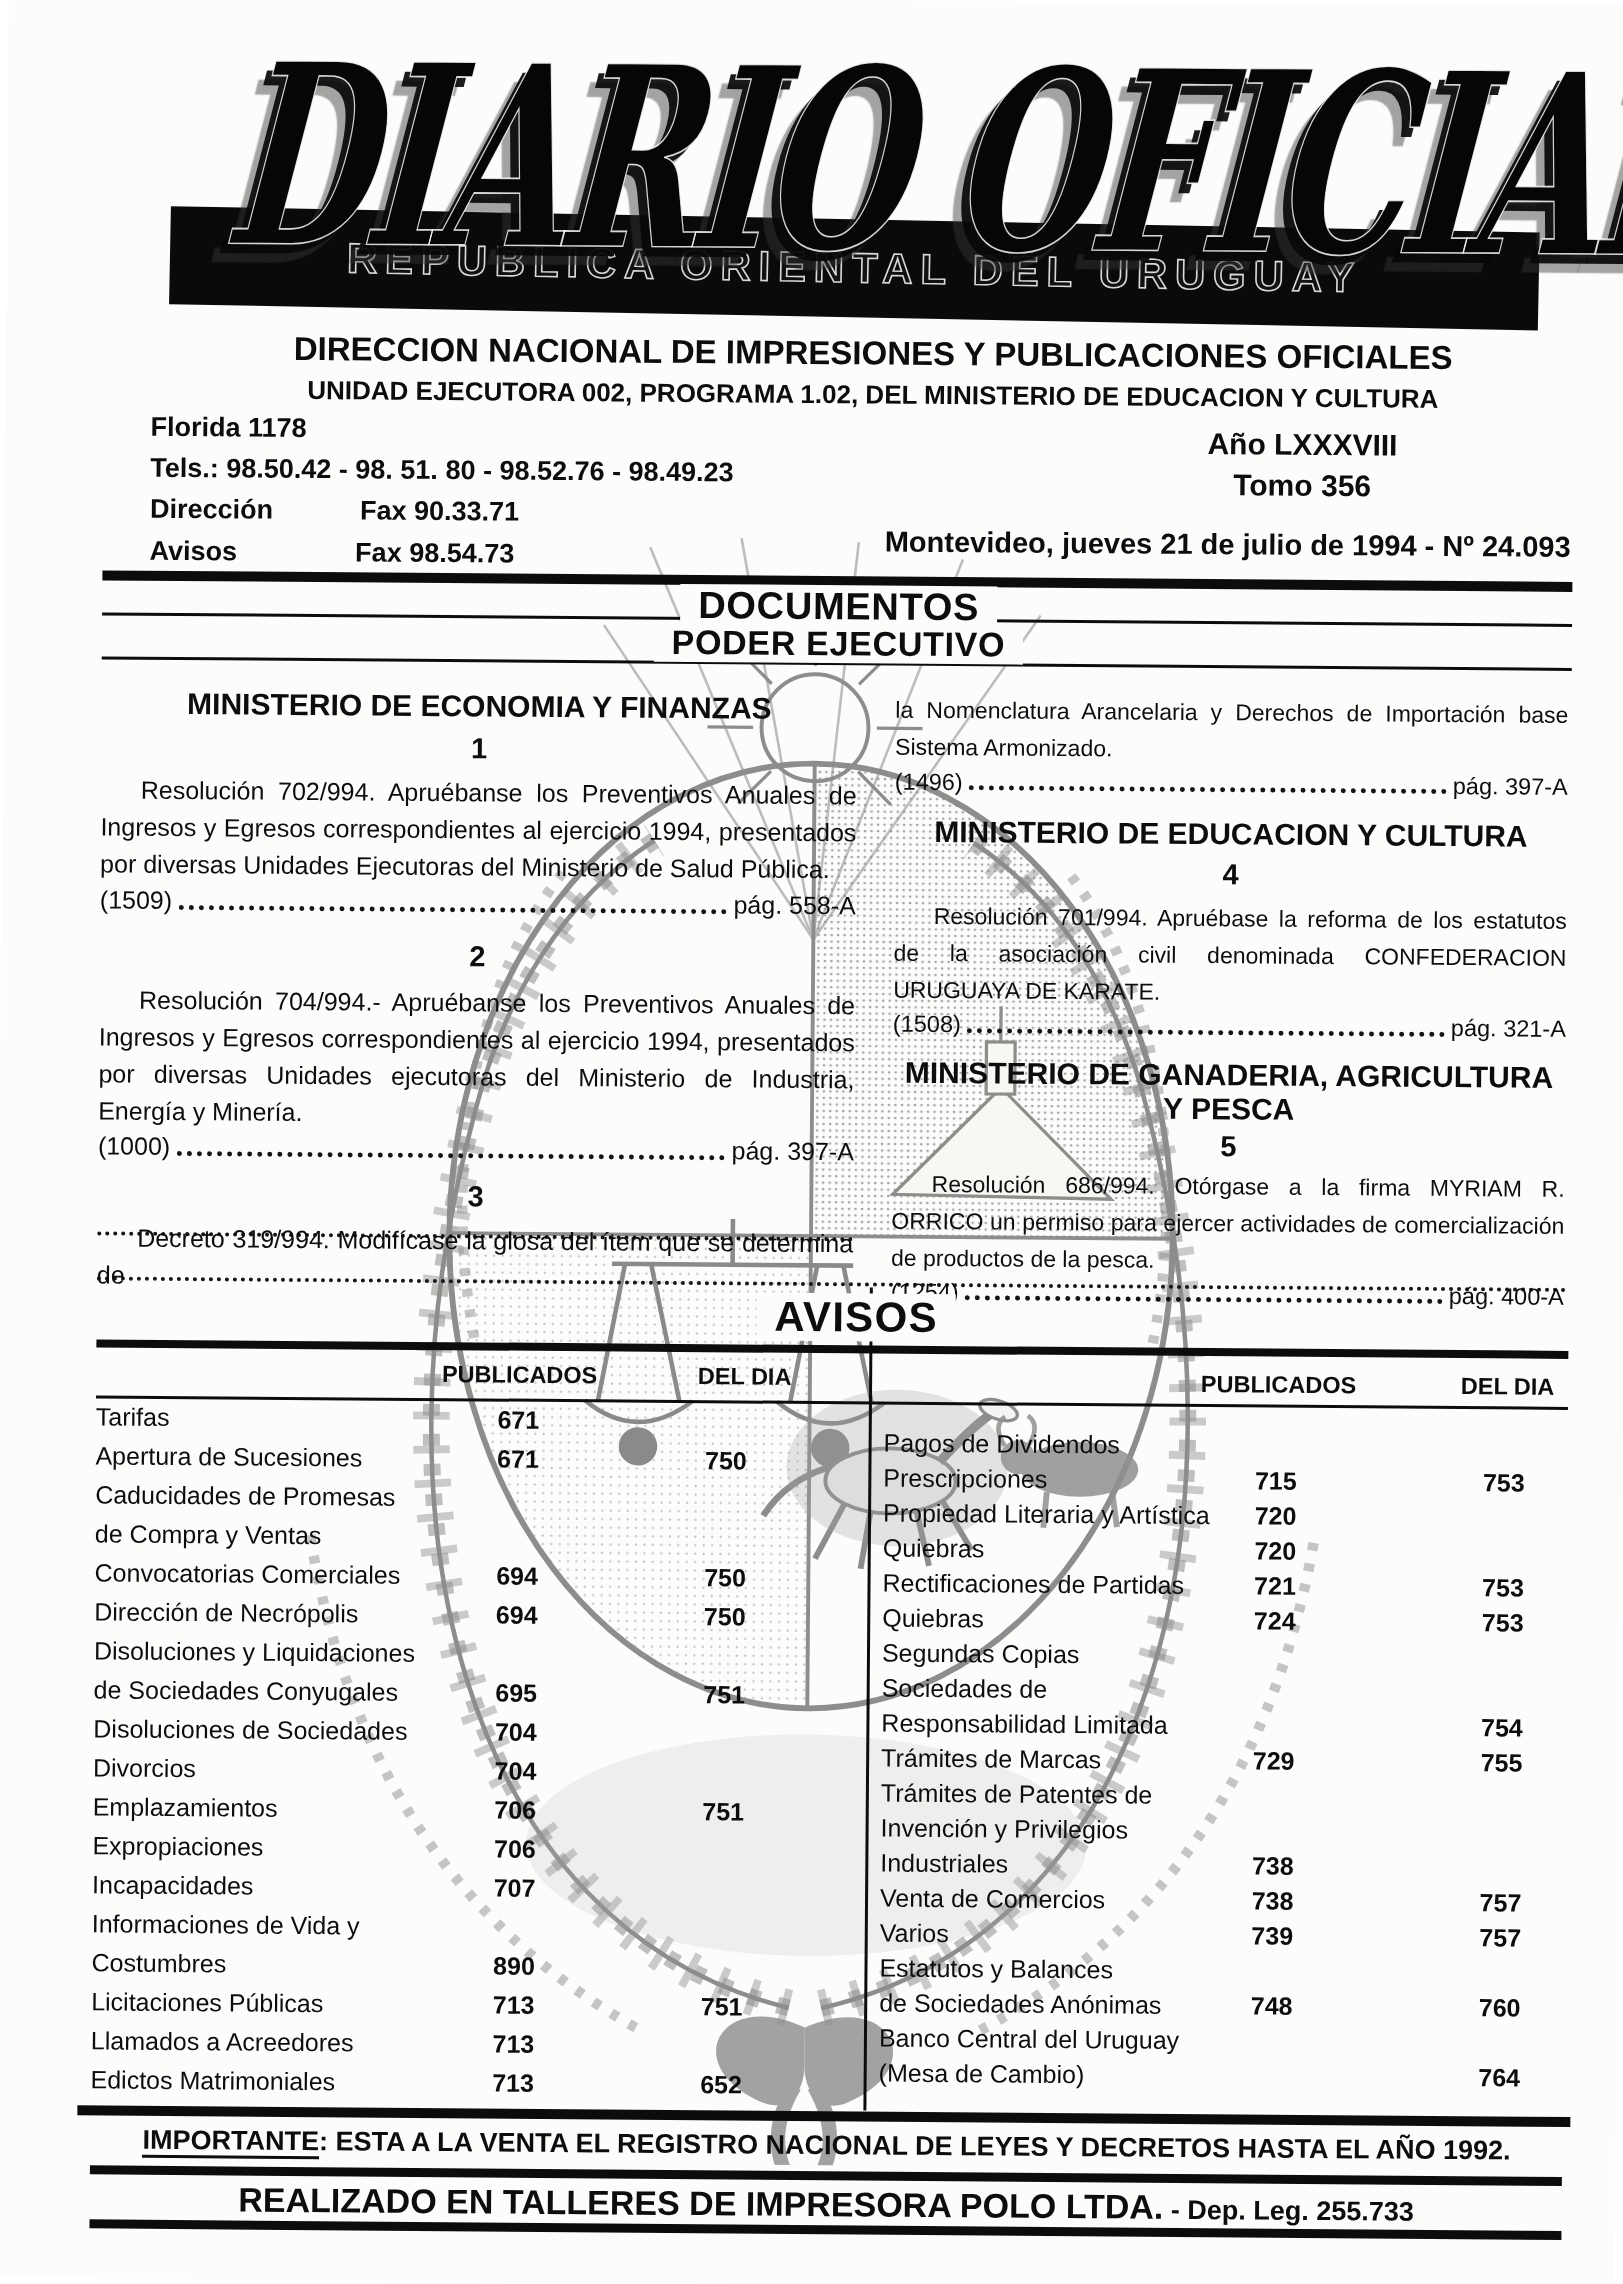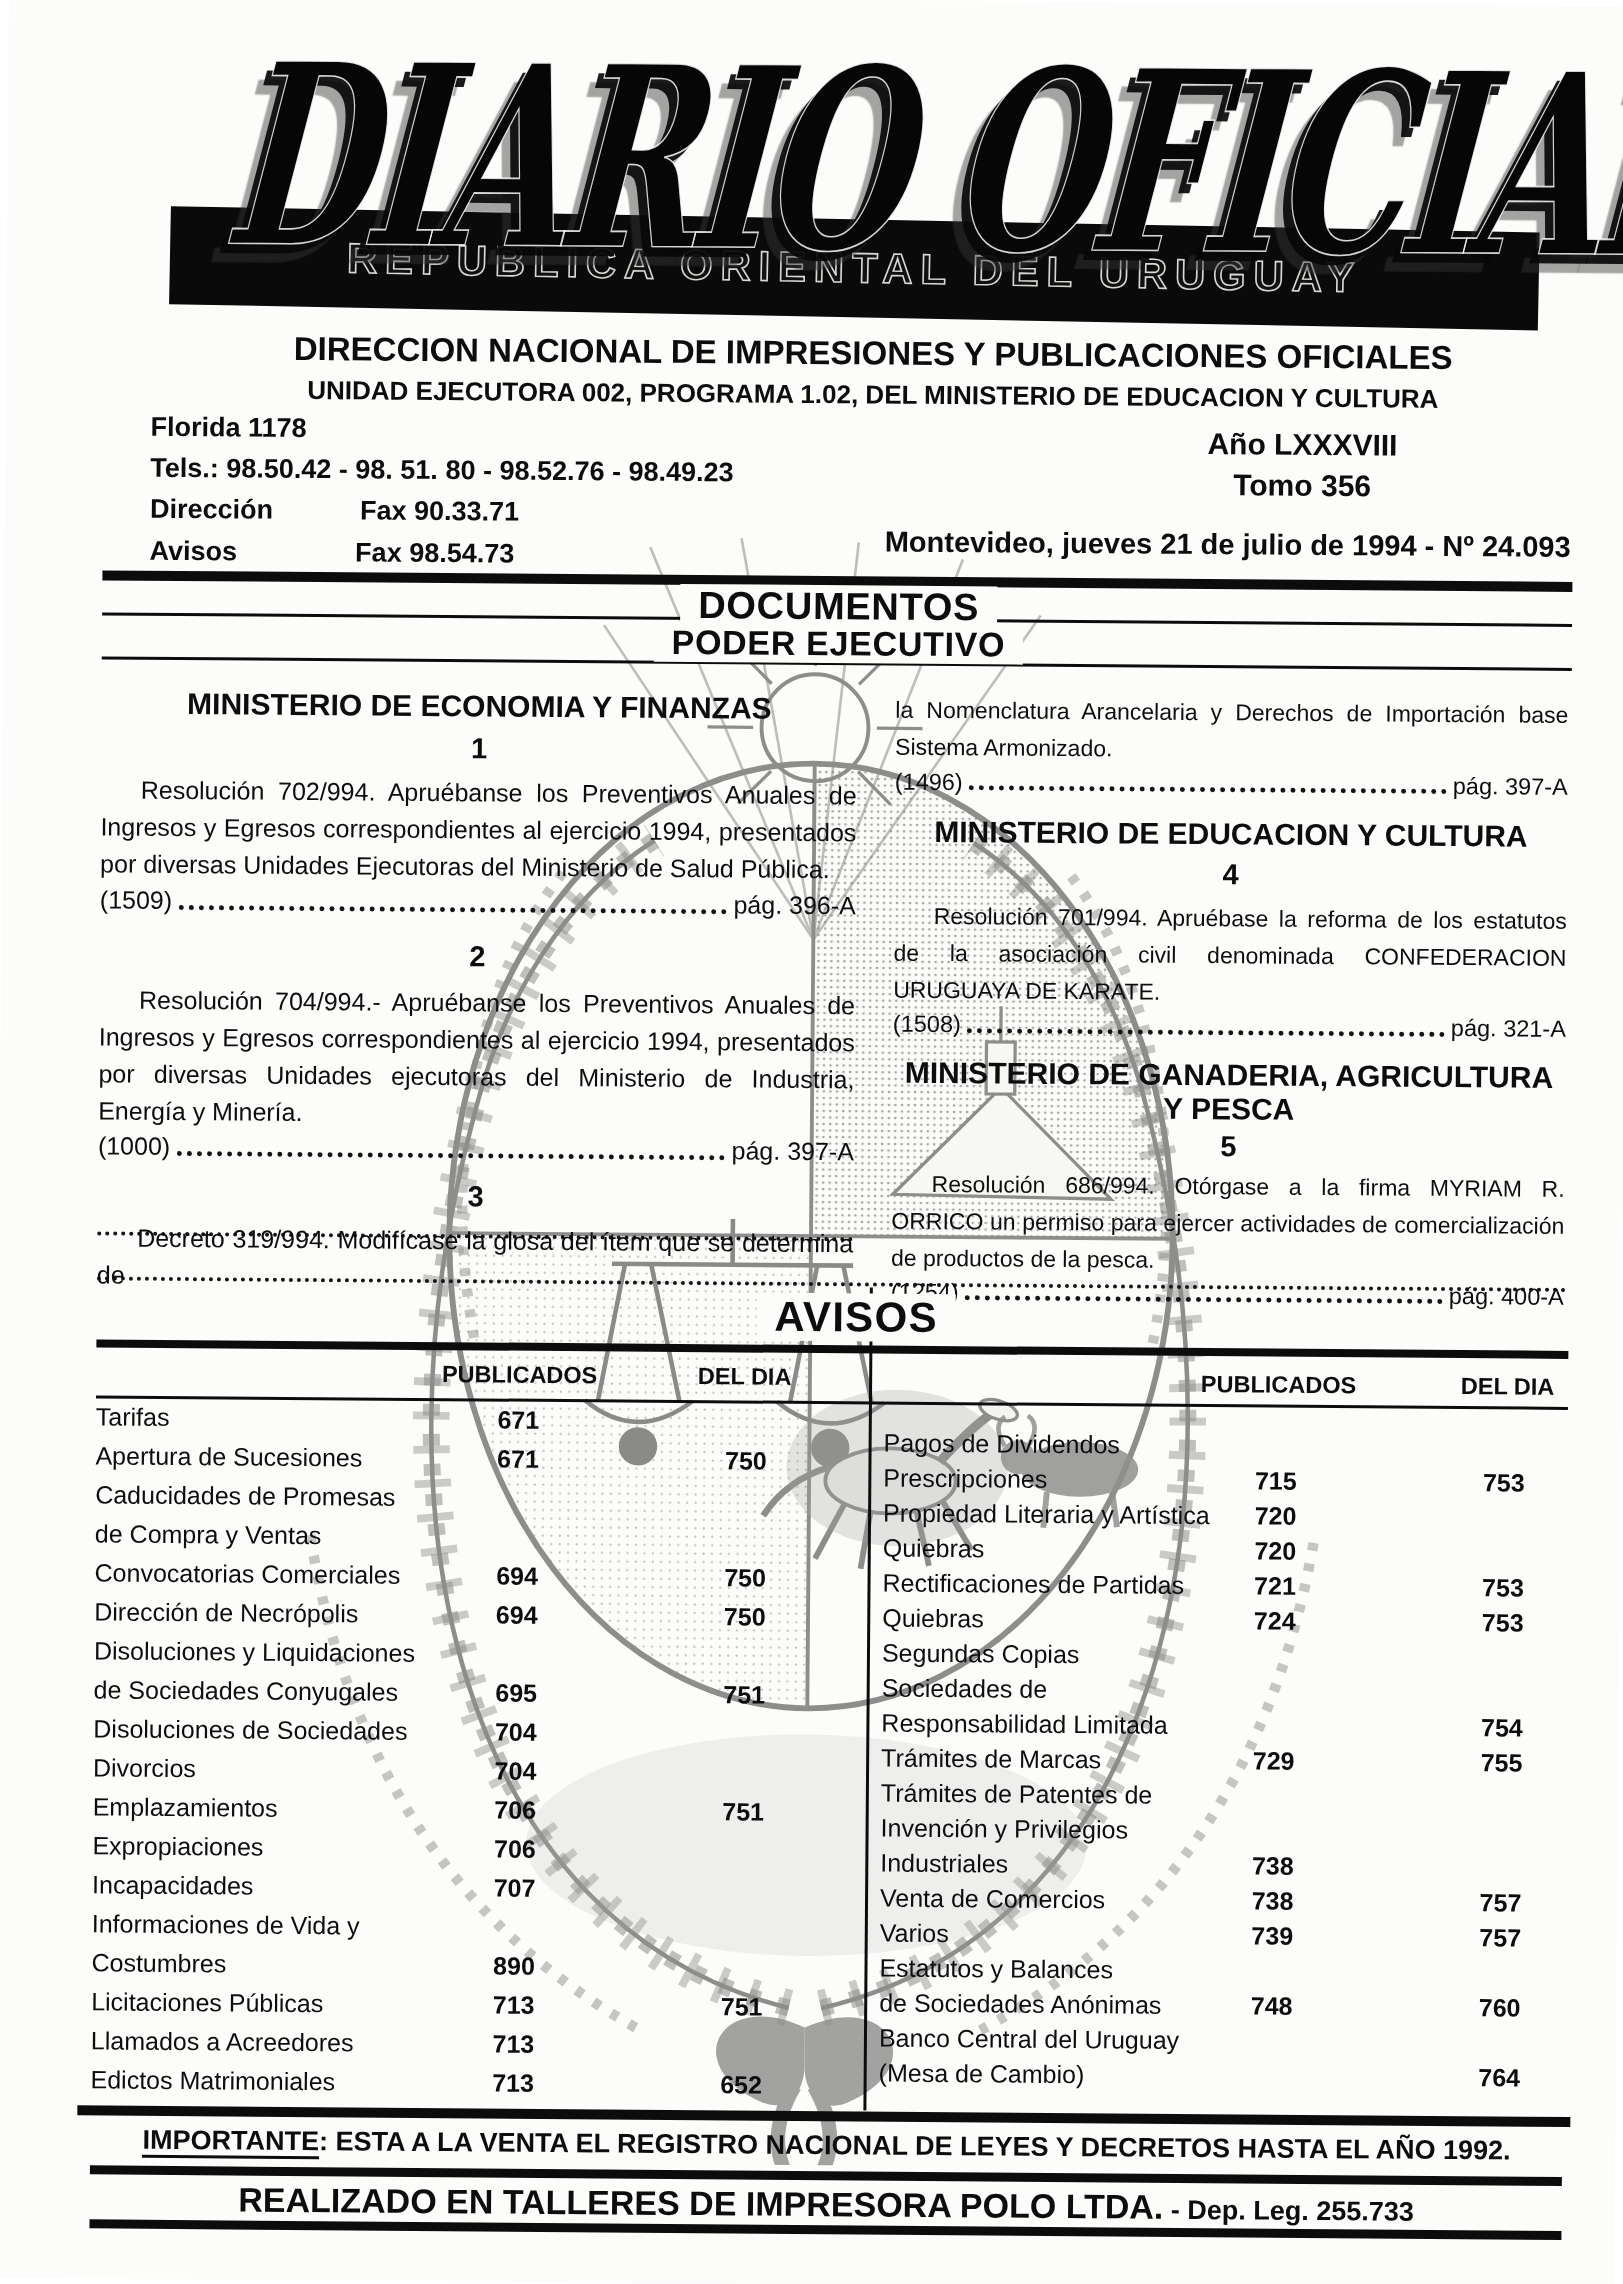--- a/index.html
+++ b/index.html
@@ -50,21 +50,21 @@
   .leader .dots{flex:1;border-bottom:5.2px dotted #141414;margin:0 6.5px 5.2px 6.5px;}
 
   
   .thead{font-size:23.5px;font-weight:bold;}
   .trow{position:relative;}
   .ltable .trow{height:39px;}
   .rtable .trow{height:35px;}
   .tlabel{position:absolute;left:0;top:0;font-size:25px;font-weight:500;white-space:nowrap;}
   .tnum{position:absolute;top:0;width:91px;text-align:center;font-size:25px;font-weight:700;}
   .ltable .tnum.pub{left:377px;}
-  .ltable .tnum.dia{left:605px;}
+  .ltable .tnum.dia{left:585px;}
   .rtable .tnum.pub{left:347px;}
   .rtable .tnum.dia{left:575px;}
 
   
   .important{font-size:27px;font-weight:bold;}
   .important .ulab{border-bottom:3.3px solid #0d0d0d;}
   .printer{font-size:34px;font-weight:bold;}
   .depleg{font-size:27px;font-weight:600;}
 
   
@@ -212,21 +212,21 @@
     <span class="knock poder-title">PODER EJECUTIVO</span>
   </div>
 
   <div class="abs z2" style="left:98px;top:678px;width:756px;">
     <div class="mhead" style="margin-top:14.3px;">MINISTERIO DE ECONOMIA Y FINANZAS</div>
     <div class="itemno" style="margin-top:9px;">1</div>
     <div class="ipar first-indent" style="margin-top:9px;">Resolución 702/994. Apruébanse los Preventivos Anuales de Ingresos y Egresos correspondientes al ejercicio 1994, presentados por diversas Unidades Ejecutoras del Ministerio de Salud Pública.</div>
     <div class="leader" style="margin-top:2.6px;">
       <span>(1509)</span>
       <span class="dots"></span>
-      <span>pág. 396-A</span>
+      <span>pág. 558-A</span>
     </div>
     <div class="itemno" style="margin-top:23.5px;">2</div>
     <div class="ipar first-indent" style="margin-top:10.4px;">Resolución 704/994.- Apruébanse los Preventivos Anuales de Ingresos y Egresos correspondientes al ejercicio 1994, presentados por diversas Unidades ejecutoras del Ministerio de Industria, Energía y Minería.</div>
     <div class="leader" style="margin-top:2.6px;">
       <span>(1000)</span>
       <span class="dots"></span>
       <span>pág. 397-A</span>
     </div>
     <div class="itemno" style="margin-top:17px;">3</div>
     <div class="ipar first-indent" style="margin-top:9px;">Decreto 319/994. Modifícase la glosa del ítem que se determina de</div>

